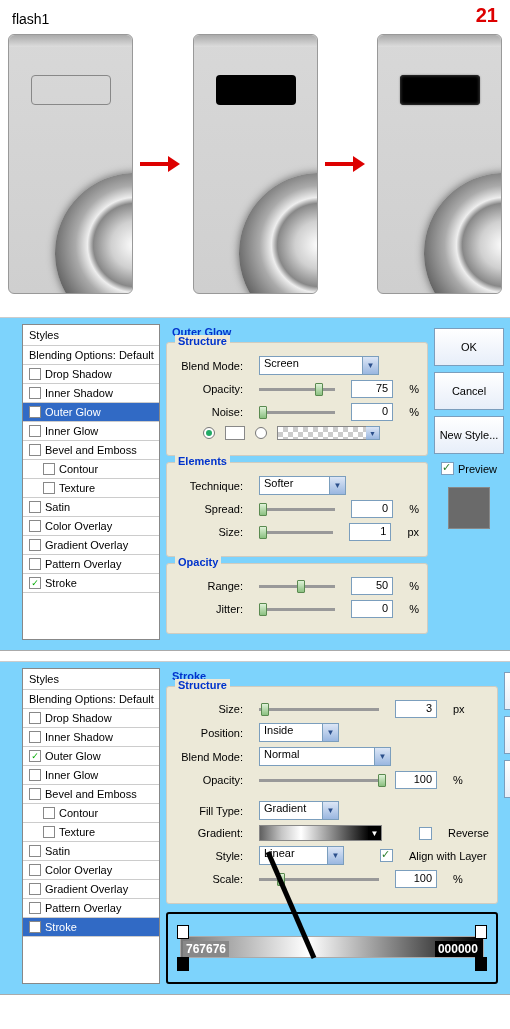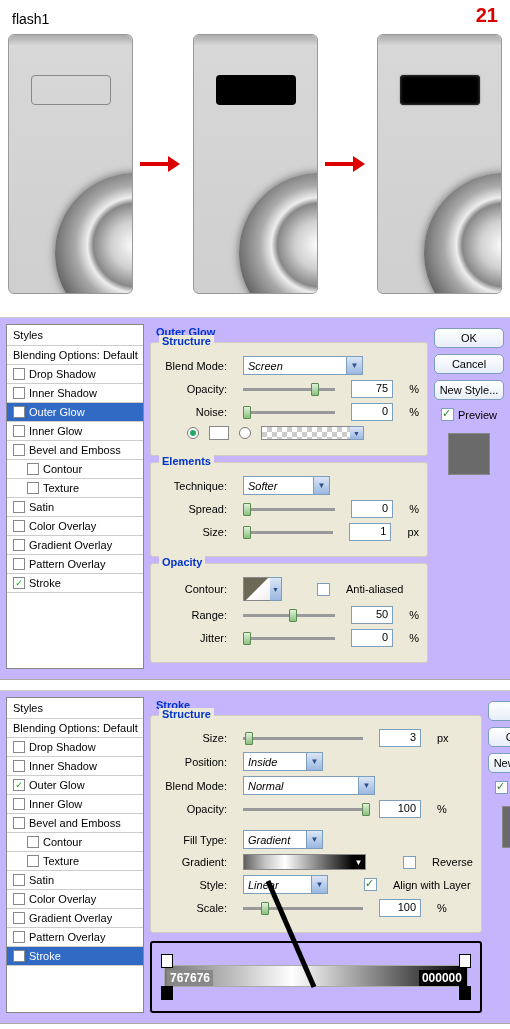--- a/index.html
+++ b/index.html
@@ -14,58 +14,58 @@
 .camera.c1 .flash-rect { border: 1px solid #888; background: transparent; }
 .camera.c2 .flash-rect { background: #000; }
 .camera.c3 .flash-rect { background: #000; box-shadow: inset 0 0 3px 1px #333, 0 0 2px rgba(0,0,0,0.4); }
 .camera .lens { position: absolute; bottom: -40px; left: 50%; transform: translateX(-10%); width: 160px; height: 160px; border-radius: 50%; background: radial-gradient(circle at 50% 45%, #fff 0%, #d0d0d0 20%, #888 35%, #eee 40%, #aaa 50%, #666 70%, #333 100%); box-shadow: 0 0 8px rgba(0,0,0,0.5); }
 .arrow { width: 45px; height: 20px; position: relative; }
 .arrow::before { content: ''; position: absolute; top: 50%; left: 0; width: 30px; height: 4px; background: #d00; transform: translateY(-50%); }
 .arrow::after { content: ''; position: absolute; top: 50%; right: 5px; transform: translateY(-50%); border-left: 12px solid #d00; border-top: 8px solid transparent; border-bottom: 8px solid transparent; }
 
 .spacer { height: 10px; background: #fff; }
 
-.dialog { display: flex; background: #c4b5fd; border-top: 1px solid #ccc; border-bottom: 1px solid #aaa; padding: 6px 6px 10px 6px; }
+.dialog { display: flex; background: #7dd3fc; border-top: 1px solid #ccc; border-bottom: 1px solid #aaa; padding: 6px 6px 10px 22px; }
 .styles-col { width: 138px; border: 1px solid #888; background: #fff; display: flex; flex-direction: column; }
 .styles-head { padding: 4px 6px; border-bottom: 1px solid #ccc; font-size: 11px; }
 .styles-row { padding: 3px 6px; border-bottom: 1px solid #ccc; display: flex; align-items: center; gap: 4px; font-size: 11px; white-space: nowrap; background: #fff; }
 .styles-row.sel { background: #316ac5; color: #fff; }
 .styles-row.indent { padding-left: 20px; }
 .styles-spacer { flex: 1; }
 .chk { width: 12px; height: 12px; border: 1px solid #888; background: #fff; display: inline-flex; align-items: center; justify-content: center; font-size: 9px; color: #0a0; }
 .chk::before { content: attr(data-mark); }
 
 .main-col { flex: 1; padding: 0 6px; }
 .fieldset { border: 1px solid #d0ccc0; border-radius: 3px; padding: 8px 8px 10px 8px; margin-bottom: 6px; position: relative; background: #ece9d8; }
 .fieldset-title { color: #0033cc; font-weight: bold; font-size: 11px; position: absolute; top: -8px; left: 8px; background: #ece9d8; padding: 0 3px; }
 .fieldset-inner-title { color: #0033cc; font-weight: bold; font-size: 11px; margin-bottom: 6px; }
 .row { display: flex; align-items: center; gap: 16px; margin: 5px 0; font-size: 11px; }
 .row-label { width: 68px; text-align: right; }
-.select { border: 1px solid #7b9ebd; background: #fff; height: 19px; display: flex; align-items: center; padding: 0 4px; position: relative; font-size: 11px; font-style: italic; }
+.select { border: 1px solid #7b9ebd; background: #fff; height: 19px; display: flex; padding: 0 4px; position: relative; font-size: 11px; }
 .select .dd { position: absolute; right: 0; top: 0; bottom: 0; width: 16px; background: linear-gradient(180deg,#dce6f6,#9ab7e0); display: flex; align-items: center; justify-content: center; font-size: 8px; color: #2b4f8b; border-left: 1px solid #7b9ebd; }
 .slider { flex: 1; height: 3px; background: #999; position: relative; max-width: 120px; }
 .thumb { position: absolute; top: -5px; width: 8px; height: 13px; background: linear-gradient(180deg,#dff2d8,#8bc080); border: 1px solid #5a8a50; border-radius: 1px; }
 .numbox { width: 42px; height: 18px; border: 1px solid #7b9ebd; background: #fff; text-align: right; padding: 1px 4px 0 0; font-size: 11px; }
 .unit { font-size: 11px; }
 .radio { width: 12px; height: 12px; border: 1px solid #777; border-radius: 50%; background: #fff; display: inline-block; position: relative; }
 .radio.on::after { content: ''; position: absolute; top: 2px; left: 2px; width: 6px; height: 6px; background: #2a6; border-radius: 50%; }
 .swatch-sm { width: 20px; height: 14px; border: 1px solid #888; }
 .swatch-strip { width: 90px; height: 14px; border: 1px solid #888; background: repeating-conic-gradient(#ccc 0 25%, #fff 0 50%) 0 0/10px 10px; position: relative; }
 .swatch-strip .dd { position: absolute; right: -14px; top: -1px; width: 14px; height: 14px; background: linear-gradient(180deg,#dce6f6,#9ab7e0); border: 1px solid #7b9ebd; border-left: none; display: flex; align-items: center; justify-content: center; font-size: 7px; color: #2b4f8b; }
 .contour-sw { width: 28px; height: 24px; border: 1px solid #888; background: linear-gradient(135deg, #6c6a56 0%, #6c6a56 49%, #fff 51%, #eee 100%); position: relative; }
 .contour-sw .dd { position: absolute; right: -12px; top: -1px; bottom: -1px; width: 12px; background: linear-gradient(180deg,#dce6f6,#9ab7e0); border: 1px solid #7b9ebd; border-left:none; display: flex; align-items: center; justify-content: center; font-size: 7px; color: #2b4f8b; }
 .chk2 { width: 13px; height: 13px; border: 1px solid #7b9ebd; background: #fff; position: relative; }
 .chk2.on::after { content: '✓'; position: absolute; top: -2px; left: 0; font-size: 11px; color: #2a7e2a; }
 .gradient-strip { width: 110px; height: 16px; border: 1px solid #888; background: linear-gradient(90deg, #606060 0%, #c6c6c6 20%, #fff 38%, #050505 100%); position: relative; }
 .gradient-strip .dd { position: absolute; right: -14px; top: -1px; bottom: -1px; width: 14px; background: #000; color: #fff; display: flex; align-items: center; justify-content: center; font-size: 8px; border: 1px solid #888; border-left: none; }
 .angle-wheel { width: 30px; height: 30px; border: 1px solid #777; border-radius: 50%; background: #ece9d8; position: relative; }
 .angle-wheel::after { content: ''; position: absolute; top: 50%; left: 50%; width: 12px; height: 1px; background: #333; transform-origin: left; transform: rotate(-60deg); }
 
 .right-col { width: 70px; display: flex; flex-direction: column; gap: 6px; align-items: stretch; padding-top: 4px; }
-.btn { border: 1px solid #7b9ebd; border-radius: 5px; background: linear-gradient(180deg,#fff,#e7eef9); height: 20px; display: flex; align-items: center; justify-content: center; font-size: 11px; padding: 0 6px; white-space: nowrap; }
+.btn { border: 1px solid #7b9ebd; border-radius: 0; background: linear-gradient(180deg,#fff,#e7eef9); height: 38px; display: flex; align-items: center; justify-content: center; font-size: 11px; padding: 0 6px; white-space: nowrap; }
 .preview-row { display: flex; align-items: center; gap: 4px; justify-content: center; margin-top: 2px; }
 .preview-sw { width: 42px; height: 42px; background: #6a6a6a; border: 1px solid #888; margin: 6px auto 0; }
 
 .gradient-editor { border: 2px solid #000; border-radius: 3px; padding: 8px; margin-top: 8px; }
 .ge-strip { height: 22px; background: linear-gradient(90deg, #767676 0%, #bcbcbc 22%, #fff 42%, #000 100%); border: 1px solid #aaa; position: relative; }
 .ge-stop { position: absolute; width: 12px; height: 14px; background: #fff; border: 1px solid #000; }
 .ge-stop.top { top: -12px; }
 .ge-stop.bot { bottom: -14px; background: #000; }
 .ge-lab { background: #888; color: #fff; font-size: 12px; font-family: Arial; font-weight: bold; padding: 1px 3px; }
 .ge-lab.r { background: #000; }
@@ -218,29 +218,20 @@
             <span class="thumb" style="left:0%"></span>
           </div>
         <div class="numbox">1</div>
         <span class="unit">px</span>
       </div>
     </div>
 
     <div class="fieldset">
       <div class="fieldset-title">Opacity</div>
       <div class="row">
-        <span class="row-label">Contour:</span>
-        <span class="contour-sw">
-            <span class="dd">▼</span>
-          </span>
-        <span style="width:14px"></span>
-        <span class="chk2"></span>
-        <span>Anti-aliased</span>
-      </div>
-      <div class="row">
         <span class="row-label">Range:</span>
         <div class="slider">
             <span class="thumb" style="left:50%"></span>
           </div>
         <div class="numbox">50</div>
         <span class="unit">%</span>
       </div>
       <div class="row">
         <span class="row-label">Jitter:</span>
         <div class="slider">

